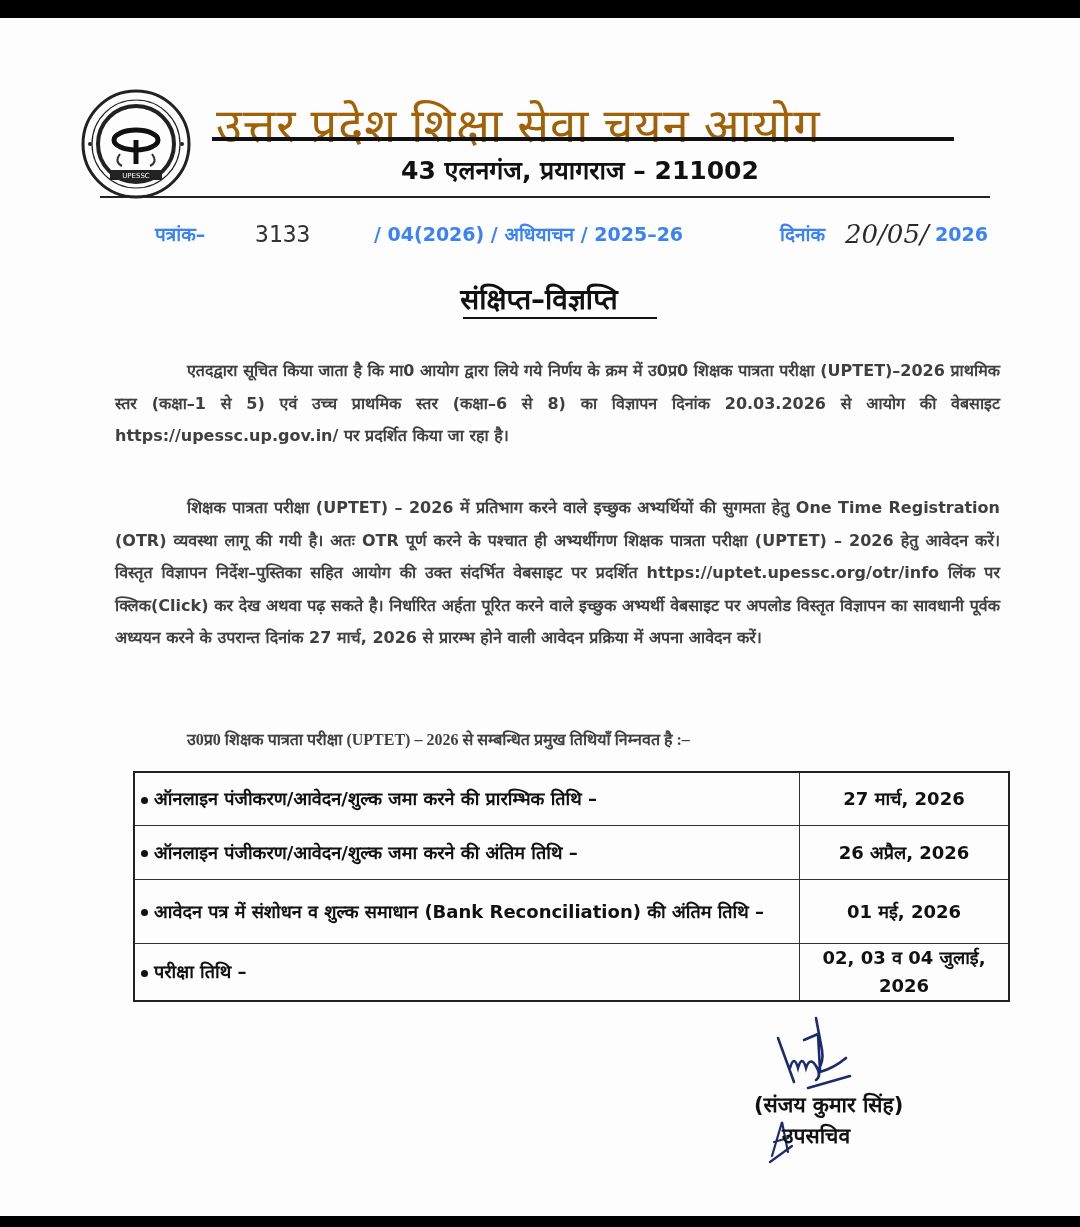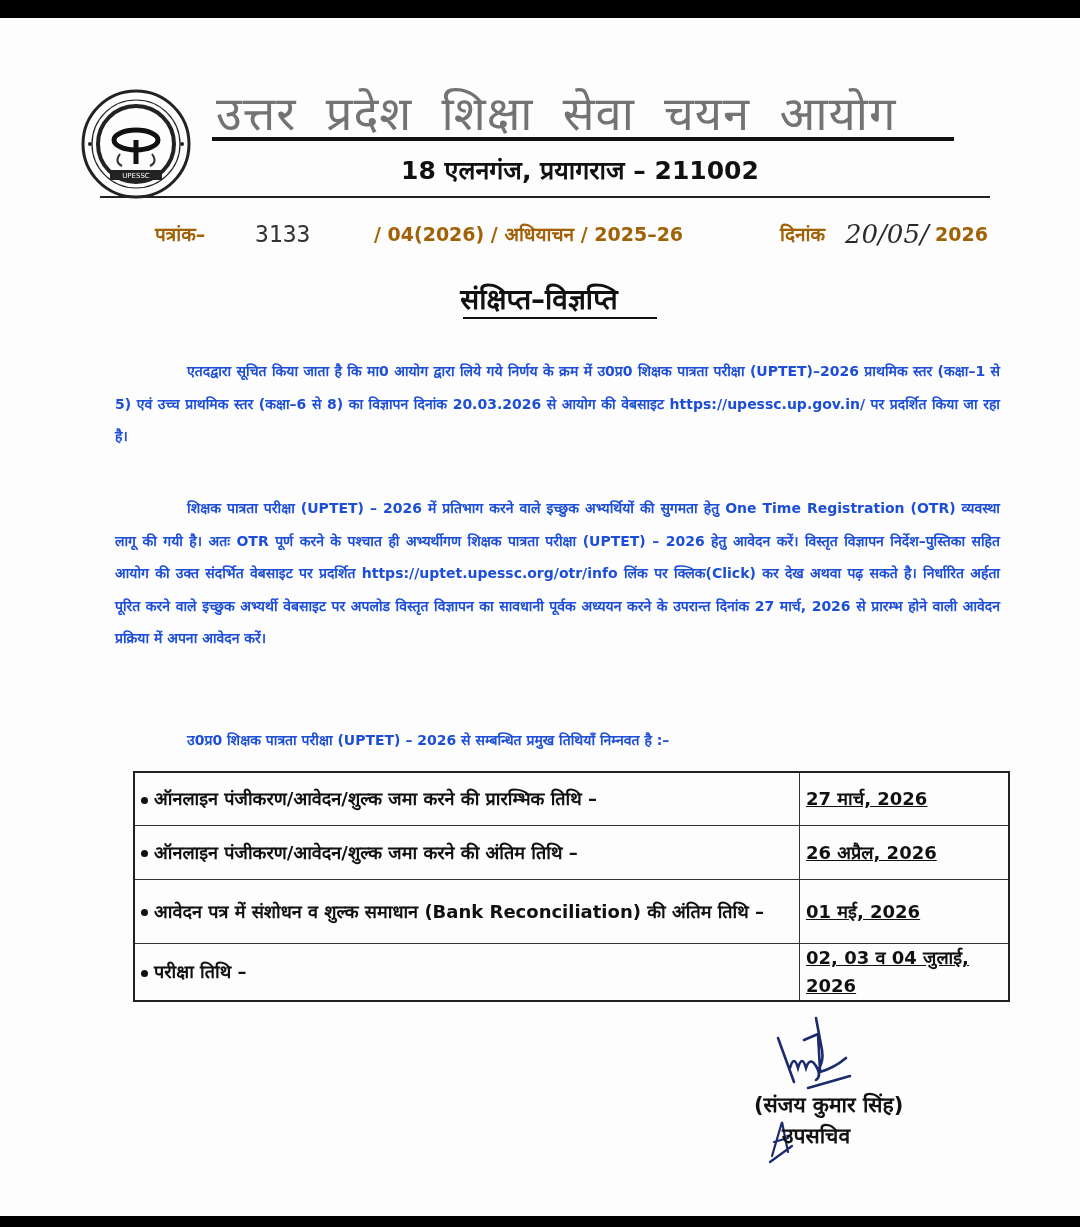--- a/index.html
+++ b/index.html
@@ -8,64 +8,64 @@
     background: #fdfdfd; color: #1a1a1a;
     font-family: "DejaVu Sans", "Liberation Sans", sans-serif;
   }
   .black-bar { position: absolute; left: 0; width: 1080px; background: #000; }
   .bar-top { top: 0; height: 18px; }
   .bar-bottom { top: 1216px; height: 11px; }
 
   .logo { position: absolute; left: 80px; top: 88px; width: 112px; height: 112px; }
 
   .org-title {
-    position: absolute; left: 216px; top: 88px; width: 740px;
+    position: absolute; left: 216px; top: 96px; width: 740px;
     font-size: 47px; line-height: 60px; letter-spacing: 1px; white-space: nowrap;
-    font-family: Liberation Mono, monospace; color: #737373;
+    font-family: Liberation Sans, sans-serif; color: #a16207;
   }
   .title-rule { position: absolute; left: 212px; top: 137px; width: 742px; height: 4px; background: #111; }
   .address {
     position: absolute; left: 200px; top: 153px; width: 760px; text-align: center;
     font-size: 25px; font-weight: bold; line-height: 36px; color: #111;
   }
   .address-rule { position: absolute; left: 100px; top: 196px; width: 890px; height: 2px; background: #222; }
 
-  .ref-line { position: absolute; top: 216px; height: 36px; font-size: 19px; font-weight: bold; line-height: 36px; white-space: nowrap; color: #a16207; }
+  .ref-line { position: absolute; top: 216px; height: 36px; font-size: 19px; font-weight: bold; line-height: 36px; white-space: nowrap; color: #3b82f6; }
   .ref-label { left: 155px; }
   .ref-number { left: 255px; font-family: "DejaVu Sans Mono", monospace; font-weight: normal; font-size: 23px; color: #333; }
   .ref-suffix { left: 374px; text-align: right; }
   .date-label { left: 780px; }
   .date-hand { left: 845px; font-family: "DejaVu Serif", serif; font-weight: normal; font-style: italic; font-size: 26px; color: #2a2a2a; }
   .date-year { left: 935px; }
 
   .notice-title {
     position: absolute; left: 424px; top: 280px; width: 230px; text-align: center;
     font-size: 28px; font-weight: bold; line-height: 40px; color: #111;
   }
   .notice-rule { position: absolute; left: 463px; top: 317px; width: 194px; height: 2px; background: #111; }
 
   .para {
     position: absolute; left: 115px; width: 885px;
-    font-size: 14px; font-weight: bold; line-height: 32.5px; color: #1d4ed8;
+    font-size: 16px; font-weight: bold; line-height: 32.5px; color: #404040;
     text-align: justify; text-indent: 72px;
   }
   .p1 { top: 355px; }
   .p2 { top: 492px; }
-  .p3 { top: 724px; }
+  .p3 { top: 724px; font-family: Liberation Serif, serif; }
 
   table.dates {
     position: absolute; left: 133px; top: 771px; width: 877px;
     border-collapse: collapse; border: 2px solid #222;
   }
   table.dates td {
     border: 1.5px solid #333; font-size: 18px; font-weight: bold; color: #111;
     padding: 0 6px; vertical-align: middle; line-height: 28px;
   }
   td.desc { width: 652px; }
-  td.val { text-align: left; text-decoration: underline; }
+  td.val { text-align: center; }
   tr.r1 td { height: 52px; }
   tr.r2 td { height: 53px; }
   tr.r3 td { height: 63px; }
   tr.r4 td { height: 56px; }
   .bullet { display: inline-block; width: 7px; height: 7px; border-radius: 50%; background: #111; margin-right: 6px; vertical-align: middle; }
 
   .signature { position: absolute; left: 760px; top: 1010px; width: 110px; height: 80px; }
   .signer-name { position: absolute; left: 754px; top: 1088px; font-size: 21px; font-weight: bold; line-height: 34px; color: #111; white-space: nowrap; }
   .signer-desig { position: absolute; left: 782px; top: 1120px; font-size: 21px; font-weight: bold; line-height: 32px; color: #111; white-space: nowrap; }
   .initials { position: absolute; left: 766px; top: 1116px; width: 30px; height: 50px; }
@@ -83,21 +83,21 @@
   <circle cx="102" cy="56" r="2" fill="#222"></circle>
   <ellipse cx="56" cy="52" rx="22" ry="10" fill="none" stroke="#111" stroke-width="5"></ellipse>
   <path d="M56 52 L56 76" stroke="#111" stroke-width="5"></path>
   <path d="M40 66 q-6 8 2 12 M72 66 q6 8 -2 12" stroke="#333" stroke-width="2" fill="none"></path>
   <rect x="30" y="82" width="52" height="10" fill="#222"></rect>
   <text x="56" y="90" font-size="7" text-anchor="middle" fill="#fff" font-family="DejaVu Sans, sans-serif">UPESSC</text>
 </svg>
 
 <div class="org-title">उत्तर प्रदेश शिक्षा सेवा चयन आयोग</div>
 <div class="title-rule"></div>
-<div class="address">18 एलनगंज, प्रयागराज – 211002</div>
+<div class="address">43 एलनगंज, प्रयागराज – 211002</div>
 <div class="address-rule"></div>
 
 <div class="ref-line ref-label">पत्रांक–</div>
 <div class="ref-line ref-number">3133</div>
 <div class="ref-line ref-suffix">/ 04(2026) / अधियाचन /  2025–26</div>
 <div class="ref-line date-label">दिनांक</div>
 <div class="ref-line date-hand">20/05/</div>
 <div class="ref-line date-year">2026</div>
 
 <div class="notice-title">संक्षिप्त–विज्ञप्ति</div>

